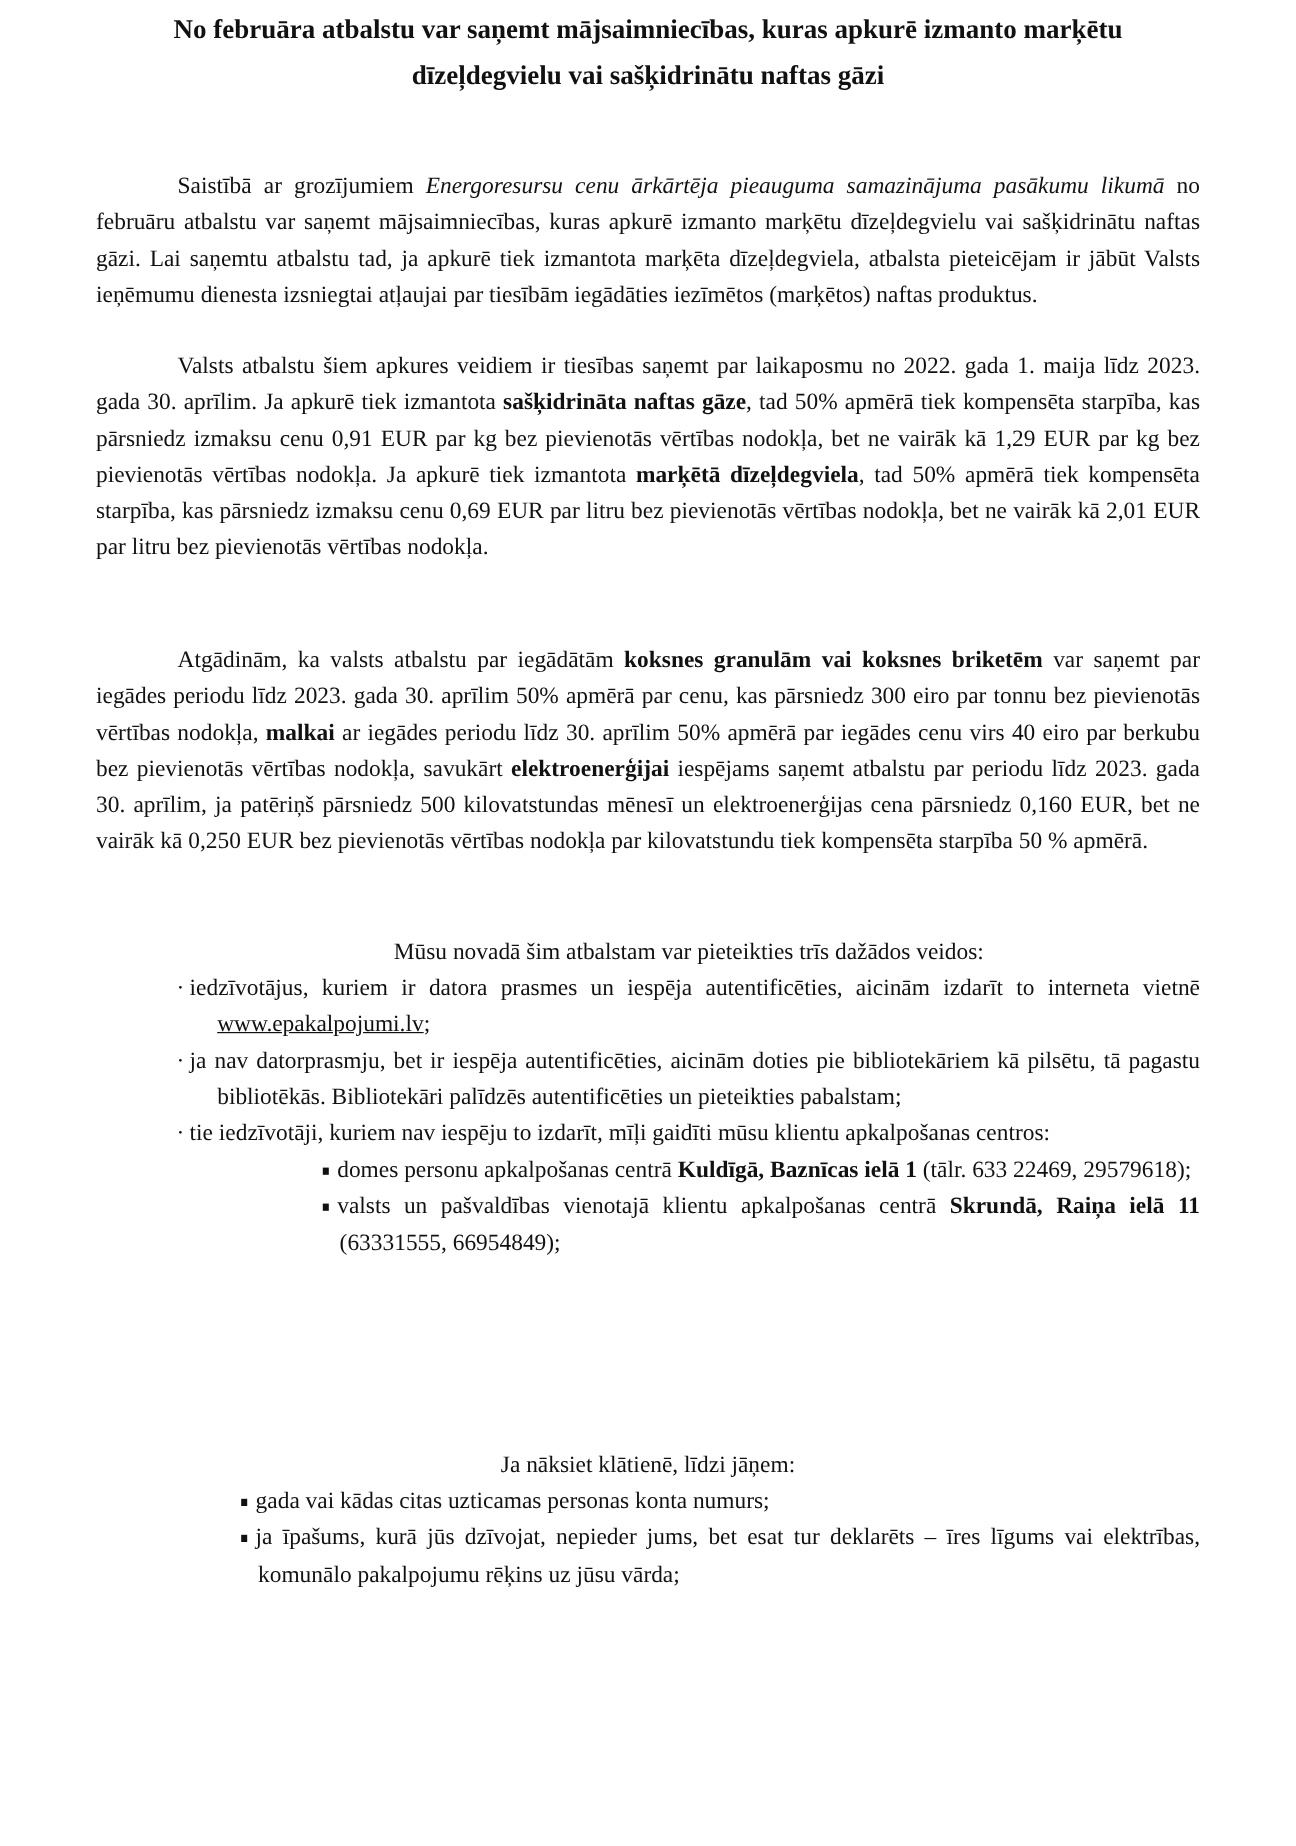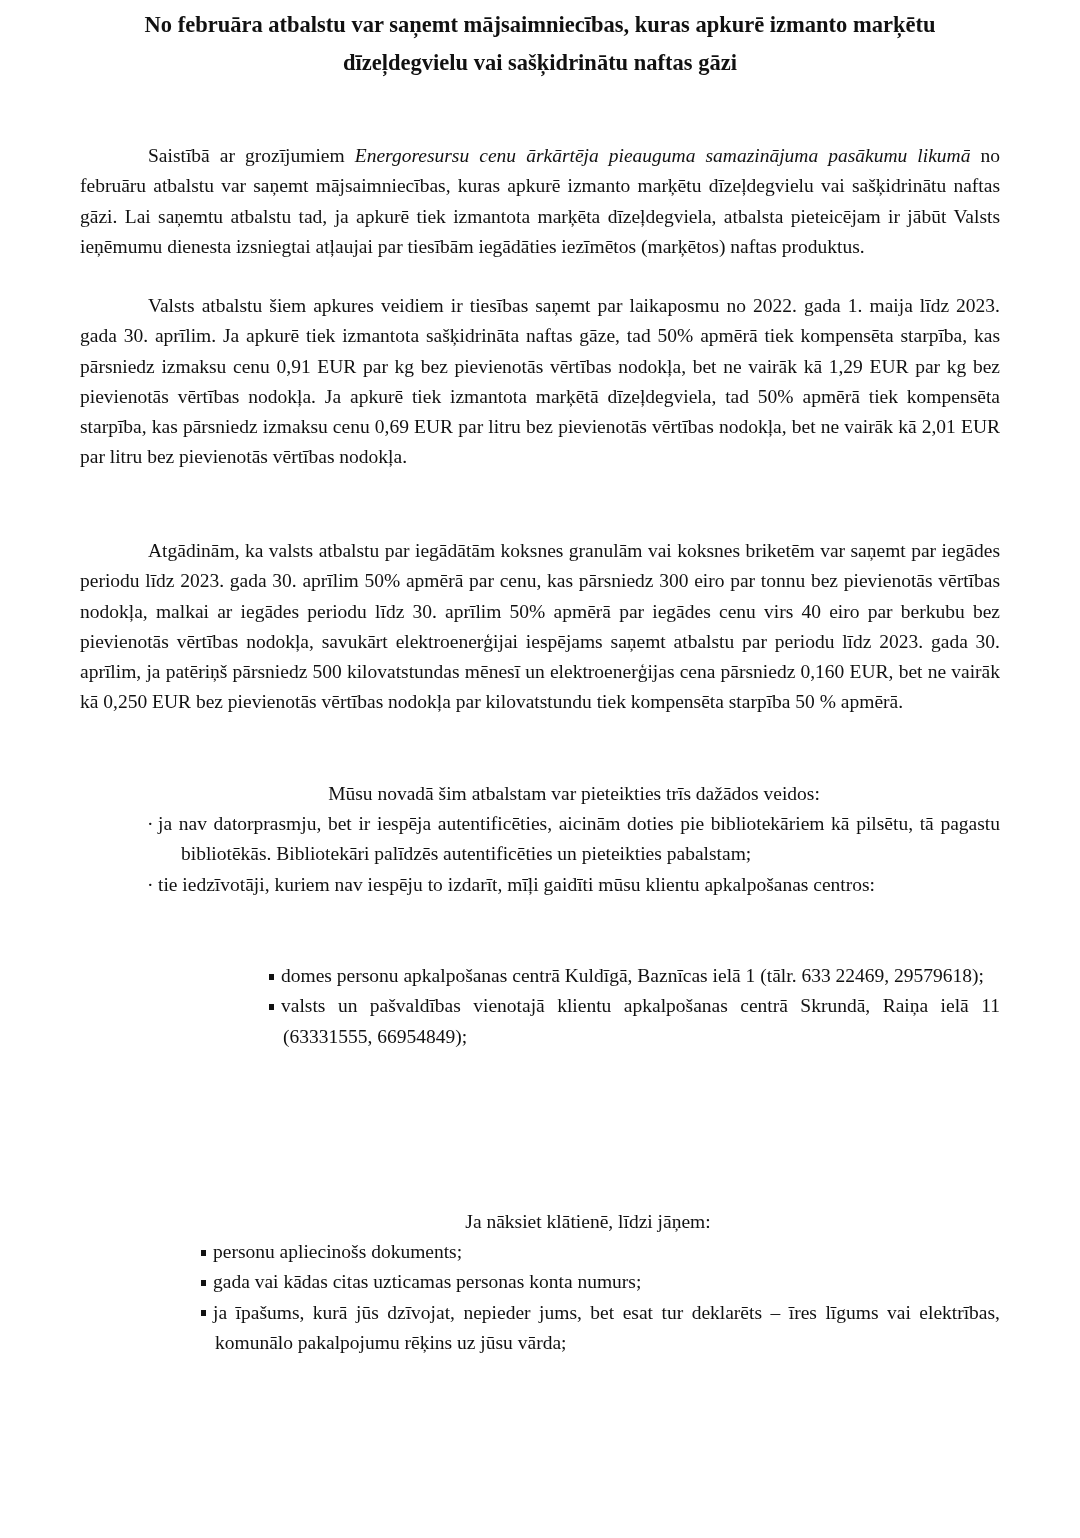--- a/index.html
+++ b/index.html
@@ -29,57 +29,57 @@
     line-height: 30.3px; text-align: justify;
     padding-left: 34px; text-indent: -34px;
   }
   .dotlist li .mark { display: inline-block; width: 11px; text-indent: 0; }
   .centers { position: absolute; left: 264px; top: 961px; width: 736px; margin: 0; padding: 0; list-style: none; }
   .centers li {
     line-height: 30.3px; text-align: justify;
     padding-left: 19px; text-indent: -14px;
   }
   .sq { display: inline-block; width: 5px; height: 6px; background: #111; vertical-align: middle; margin-right: 7px; position: relative; top: -1px; text-indent: 0; }
-  .bring-intro { left: 80px; top: 1207px; width: 920px; margin-left: 48px; }
+  .bring-intro { left: 80px; top: 1207px; width: 920px; }
   .bring { position: absolute; left: 180px; top: 1237px; width: 820px; margin: 0; padding: 0; list-style: none; }
   .bring li {
     line-height: 30.3px; text-align: justify;
     padding-left: 35px; text-indent: -14px;
   }
-  .b { font-weight: normal; }
+  .b { font-weight: bold; }
   .i { font-style: italic; }
   .u { text-decoration: underline; color: #111; }
   a.u { cursor: pointer; }
 </style>
 </head>
 <body>
 
 <div class="page">
 
   <div class="title">No februāra atbalstu var saņemt mājsaimniecības, kuras apkurē izmanto marķētu dīzeļdegvielu vai sašķidrinātu naftas gāzi</div>
 
   <p class="para indent p1" style="margin:0;"><span>Saistībā ar grozījumiem </span><span class="i">Energoresursu cenu ārkārtēja pieauguma samazinājuma pasākumu likumā</span><span> no februāru atbalstu var saņemt mājsaimniecības, kuras apkurē izmanto marķētu dīzeļdegvielu vai sašķidrinātu naftas gāzi. Lai saņemtu atbalstu tad, ja apkurē tiek izmantota marķēta dīzeļdegviela, atbalsta pieteicējam ir jābūt Valsts ieņēmumu dienesta izsniegtai atļaujai par tiesībām iegādāties iezīmētos (marķētos) naftas produktus.</span></p>
 
   <p class="para indent p2" style="margin:0;"><span>Valsts atbalstu šiem apkures veidiem ir tiesības saņemt par laikaposmu no 2022. gada 1. maija līdz 2023. gada 30. aprīlim.  Ja apkurē tiek izmantota </span><span class="b">sašķidrināta naftas gāze</span><span>, tad 50% apmērā tiek kompensēta starpība, kas pārsniedz izmaksu cenu 0,91 EUR par kg bez pievienotās vērtības nodokļa, bet ne vairāk kā 1,29 EUR par kg bez pievienotās vērtības nodokļa. Ja apkurē  tiek izmantota </span><span class="b">marķētā dīzeļdegviela</span><span>, tad 50% apmērā tiek kompensēta starpība, kas pārsniedz izmaksu cenu 0,69 EUR par litru bez pievienotās vērtības nodokļa, bet ne vairāk kā 2,01 EUR par litru bez pievienotās vērtības nodokļa.</span></p>
 
   <p class="para indent p3" style="margin:0;"><span>Atgādinām, ka valsts atbalstu par iegādātām </span><span class="b">koksnes granulām vai koksnes briketēm</span><span> var saņemt  par iegādes periodu līdz 2023. gada 30. aprīlim 50% apmērā par cenu, kas pārsniedz 300 eiro par tonnu bez pievienotās vērtības nodokļa, </span><span class="b">malkai</span><span> ar iegādes periodu līdz 30. aprīlim 50% apmērā par iegādes cenu virs 40 eiro par berkubu bez pievienotās vērtības nodokļa, savukārt </span><span class="b">elektroenerģijai</span><span> iespējams saņemt atbalstu par periodu līdz 2023. gada 30. aprīlim, ja patēriņš pārsniedz 500 kilovatstundas mēnesī un elektroenerģijas cena pārsniedz 0,160 EUR, bet ne vairāk kā 0,250 EUR bez pievienotās vērtības nodokļa par kilovatstundu tiek kompensēta starpība 50 % apmērā.</span></p>
 
   <div class="block intro">Mūsu novadā šim atbalstam var pieteikties trīs dažādos veidos:</div>
 
   <ul class="dotlist">
+    <li><span class="mark">·</span><span>iedzīvotājus, kuriem ir datora prasmes un iespēja autentificēties, aicinām izdarīt to interneta vietnē </span><a class="u">www.epakalpojumi.lv</a><span>;</span></li>
     <li><span class="mark">·</span><span>ja nav datorprasmju, bet ir iespēja autentificēties, aicinām doties pie bibliotekāriem kā pilsētu, tā pagastu bibliotēkās. Bibliotekāri palīdzēs autentificēties un pieteikties pabalstam;</span></li>
     <li><span class="mark">·</span><span>tie iedzīvotāji, kuriem nav iespēju to izdarīt, mīļi gaidīti mūsu klientu apkalpošanas centros:</span></li>
   </ul>
 
   <ul class="centers">
     <li><span class="sq"></span><span>domes personu apkalpošanas centrā </span><span class="b">Kuldīgā, Baznīcas ielā 1</span><span> (tālr. 633 22469, 29579618);</span></li>
     <li><span class="sq"></span><span>valsts un pašvaldības vienotajā klientu apkalpošanas centrā </span><span class="b">Skrundā, Raiņa ielā 11</span><span> (63331555, 66954849);</span></li>
   </ul>
 
   <div class="block bring-intro">Ja nāksiet klātienē, līdzi jāņem:</div>
 
   <ul class="bring">
-    <li><span class="sq"></span><span>personu apliecinošs dokuments;</span></li>
     <li><span class="sq"></span><span>gada vai kādas citas uzticamas personas konta numurs;</span></li>
     <li><span class="sq"></span><span>ja īpašums, kurā jūs dzīvojat, nepieder jums, bet esat tur deklarēts – īres līgums vai elektrības, komunālo pakalpojumu rēķins uz jūsu vārda;</span></li>
   </ul>
 
 </div>
 
 </body></html>

